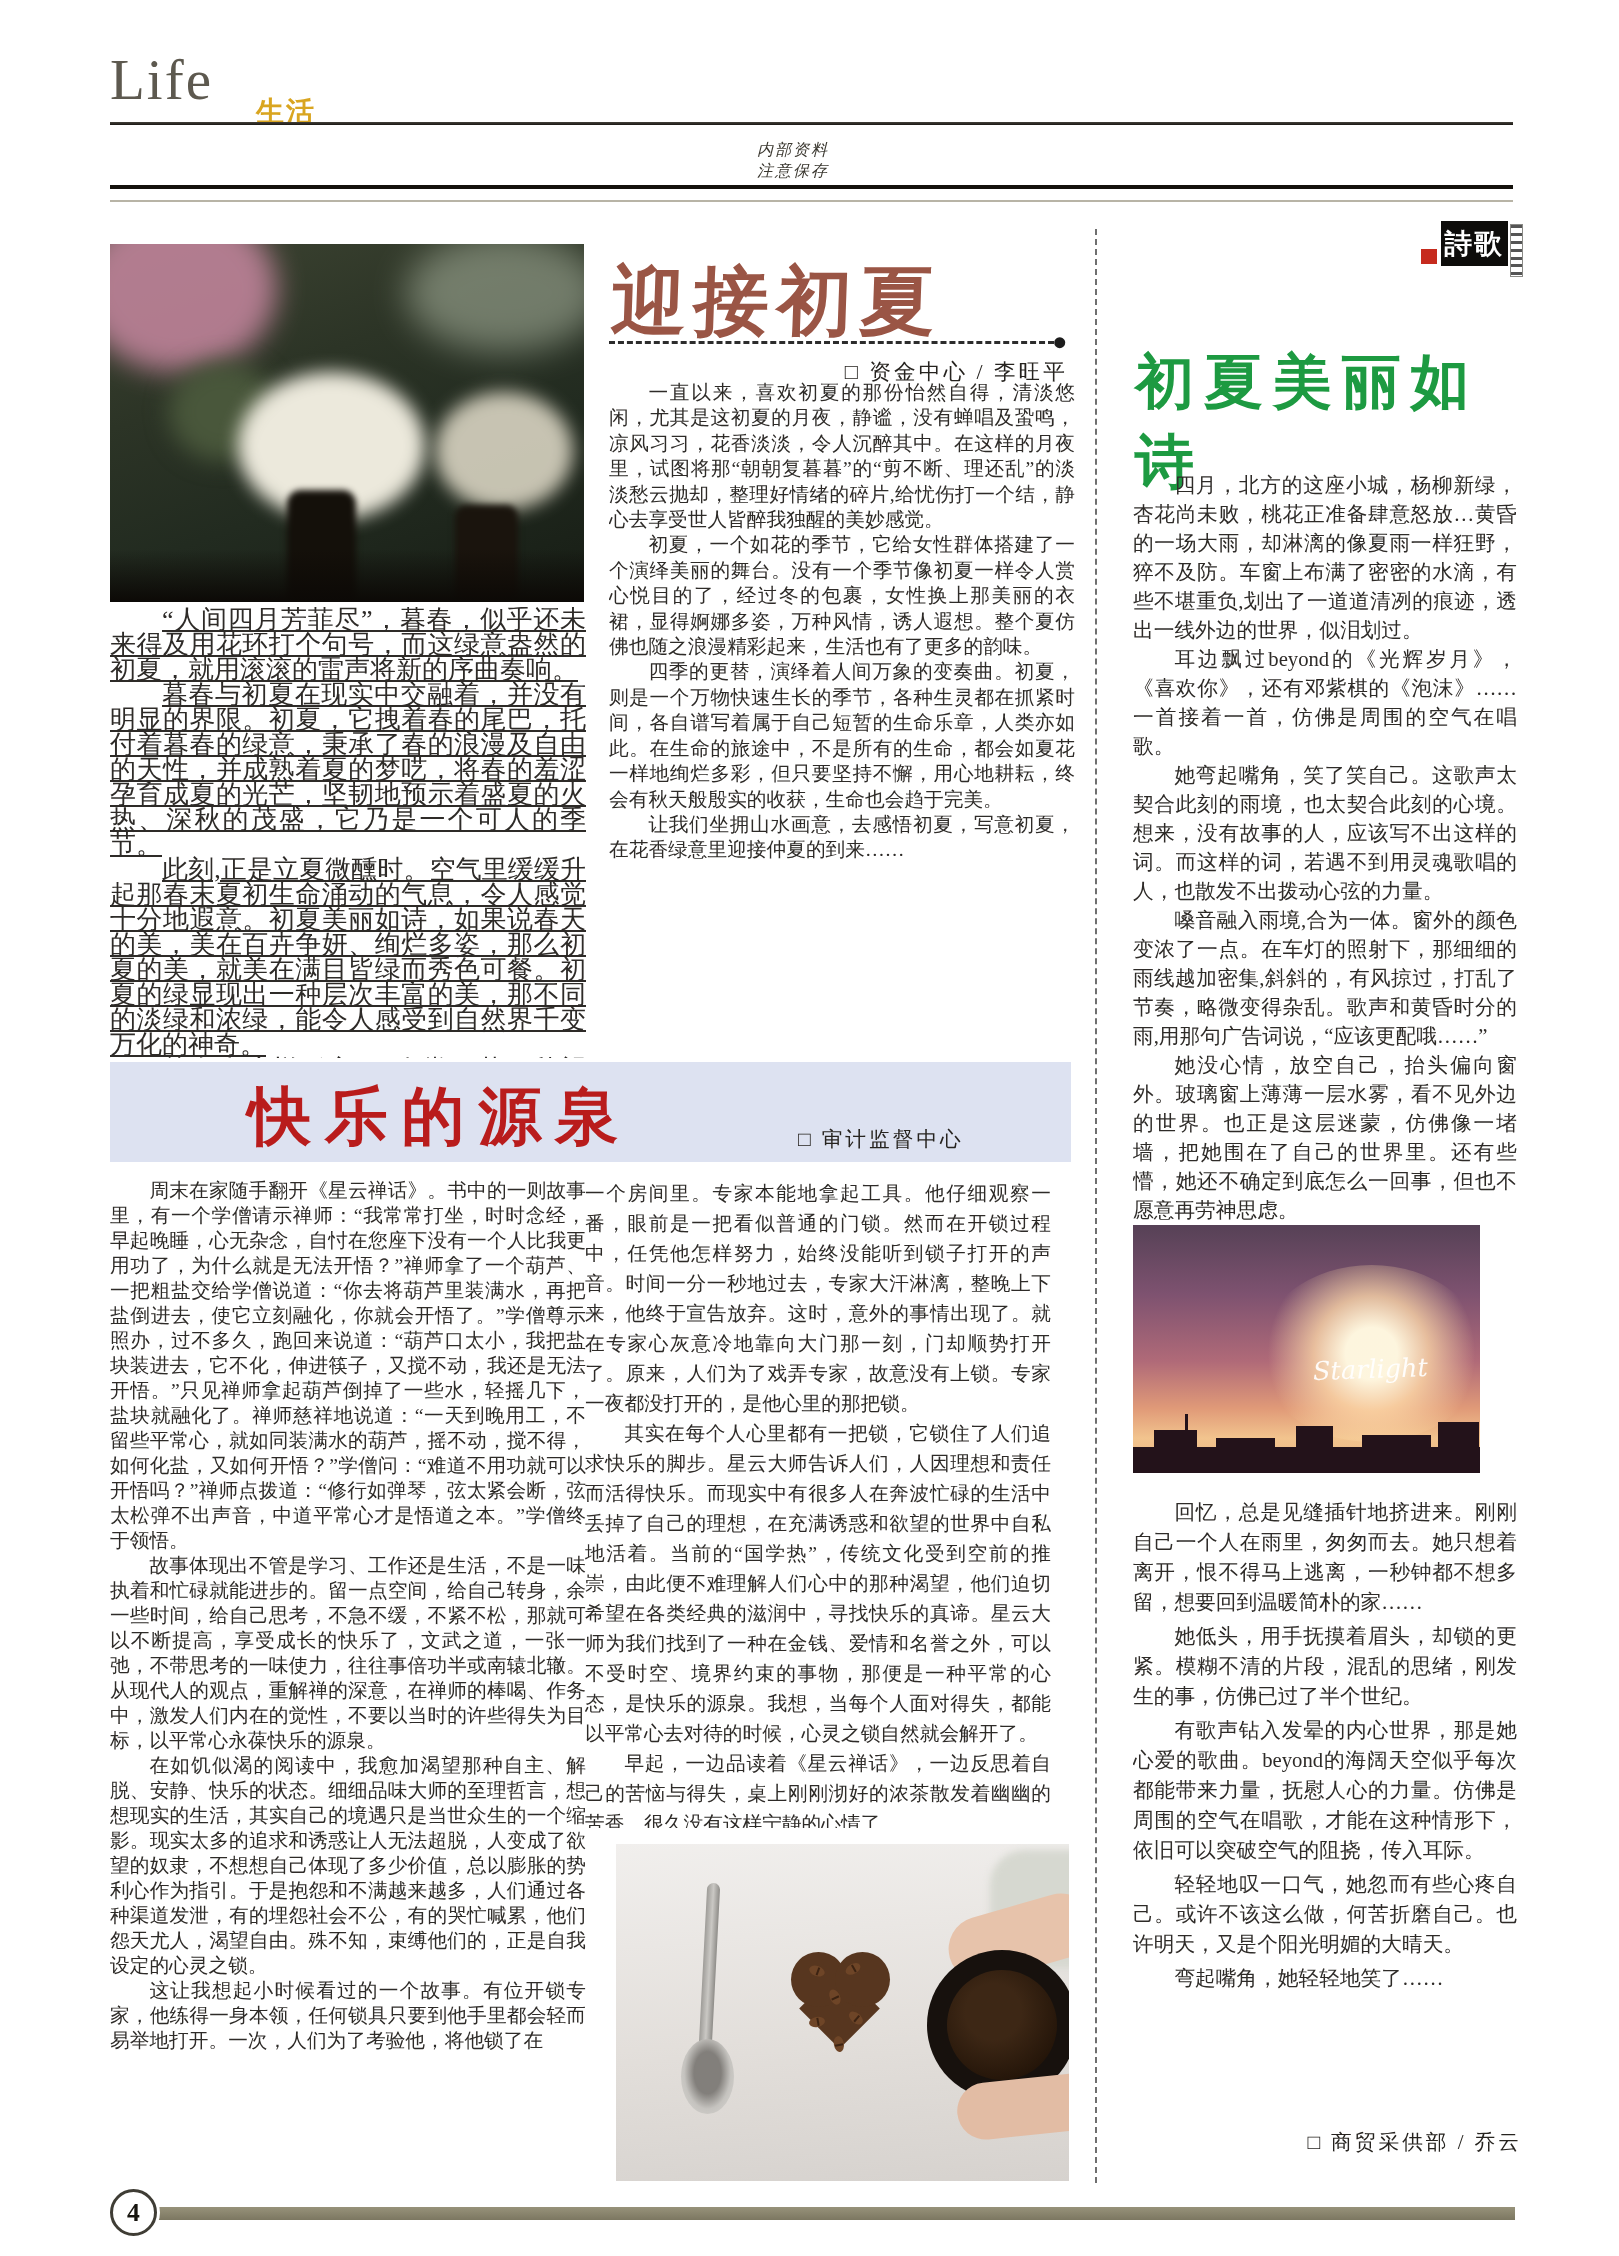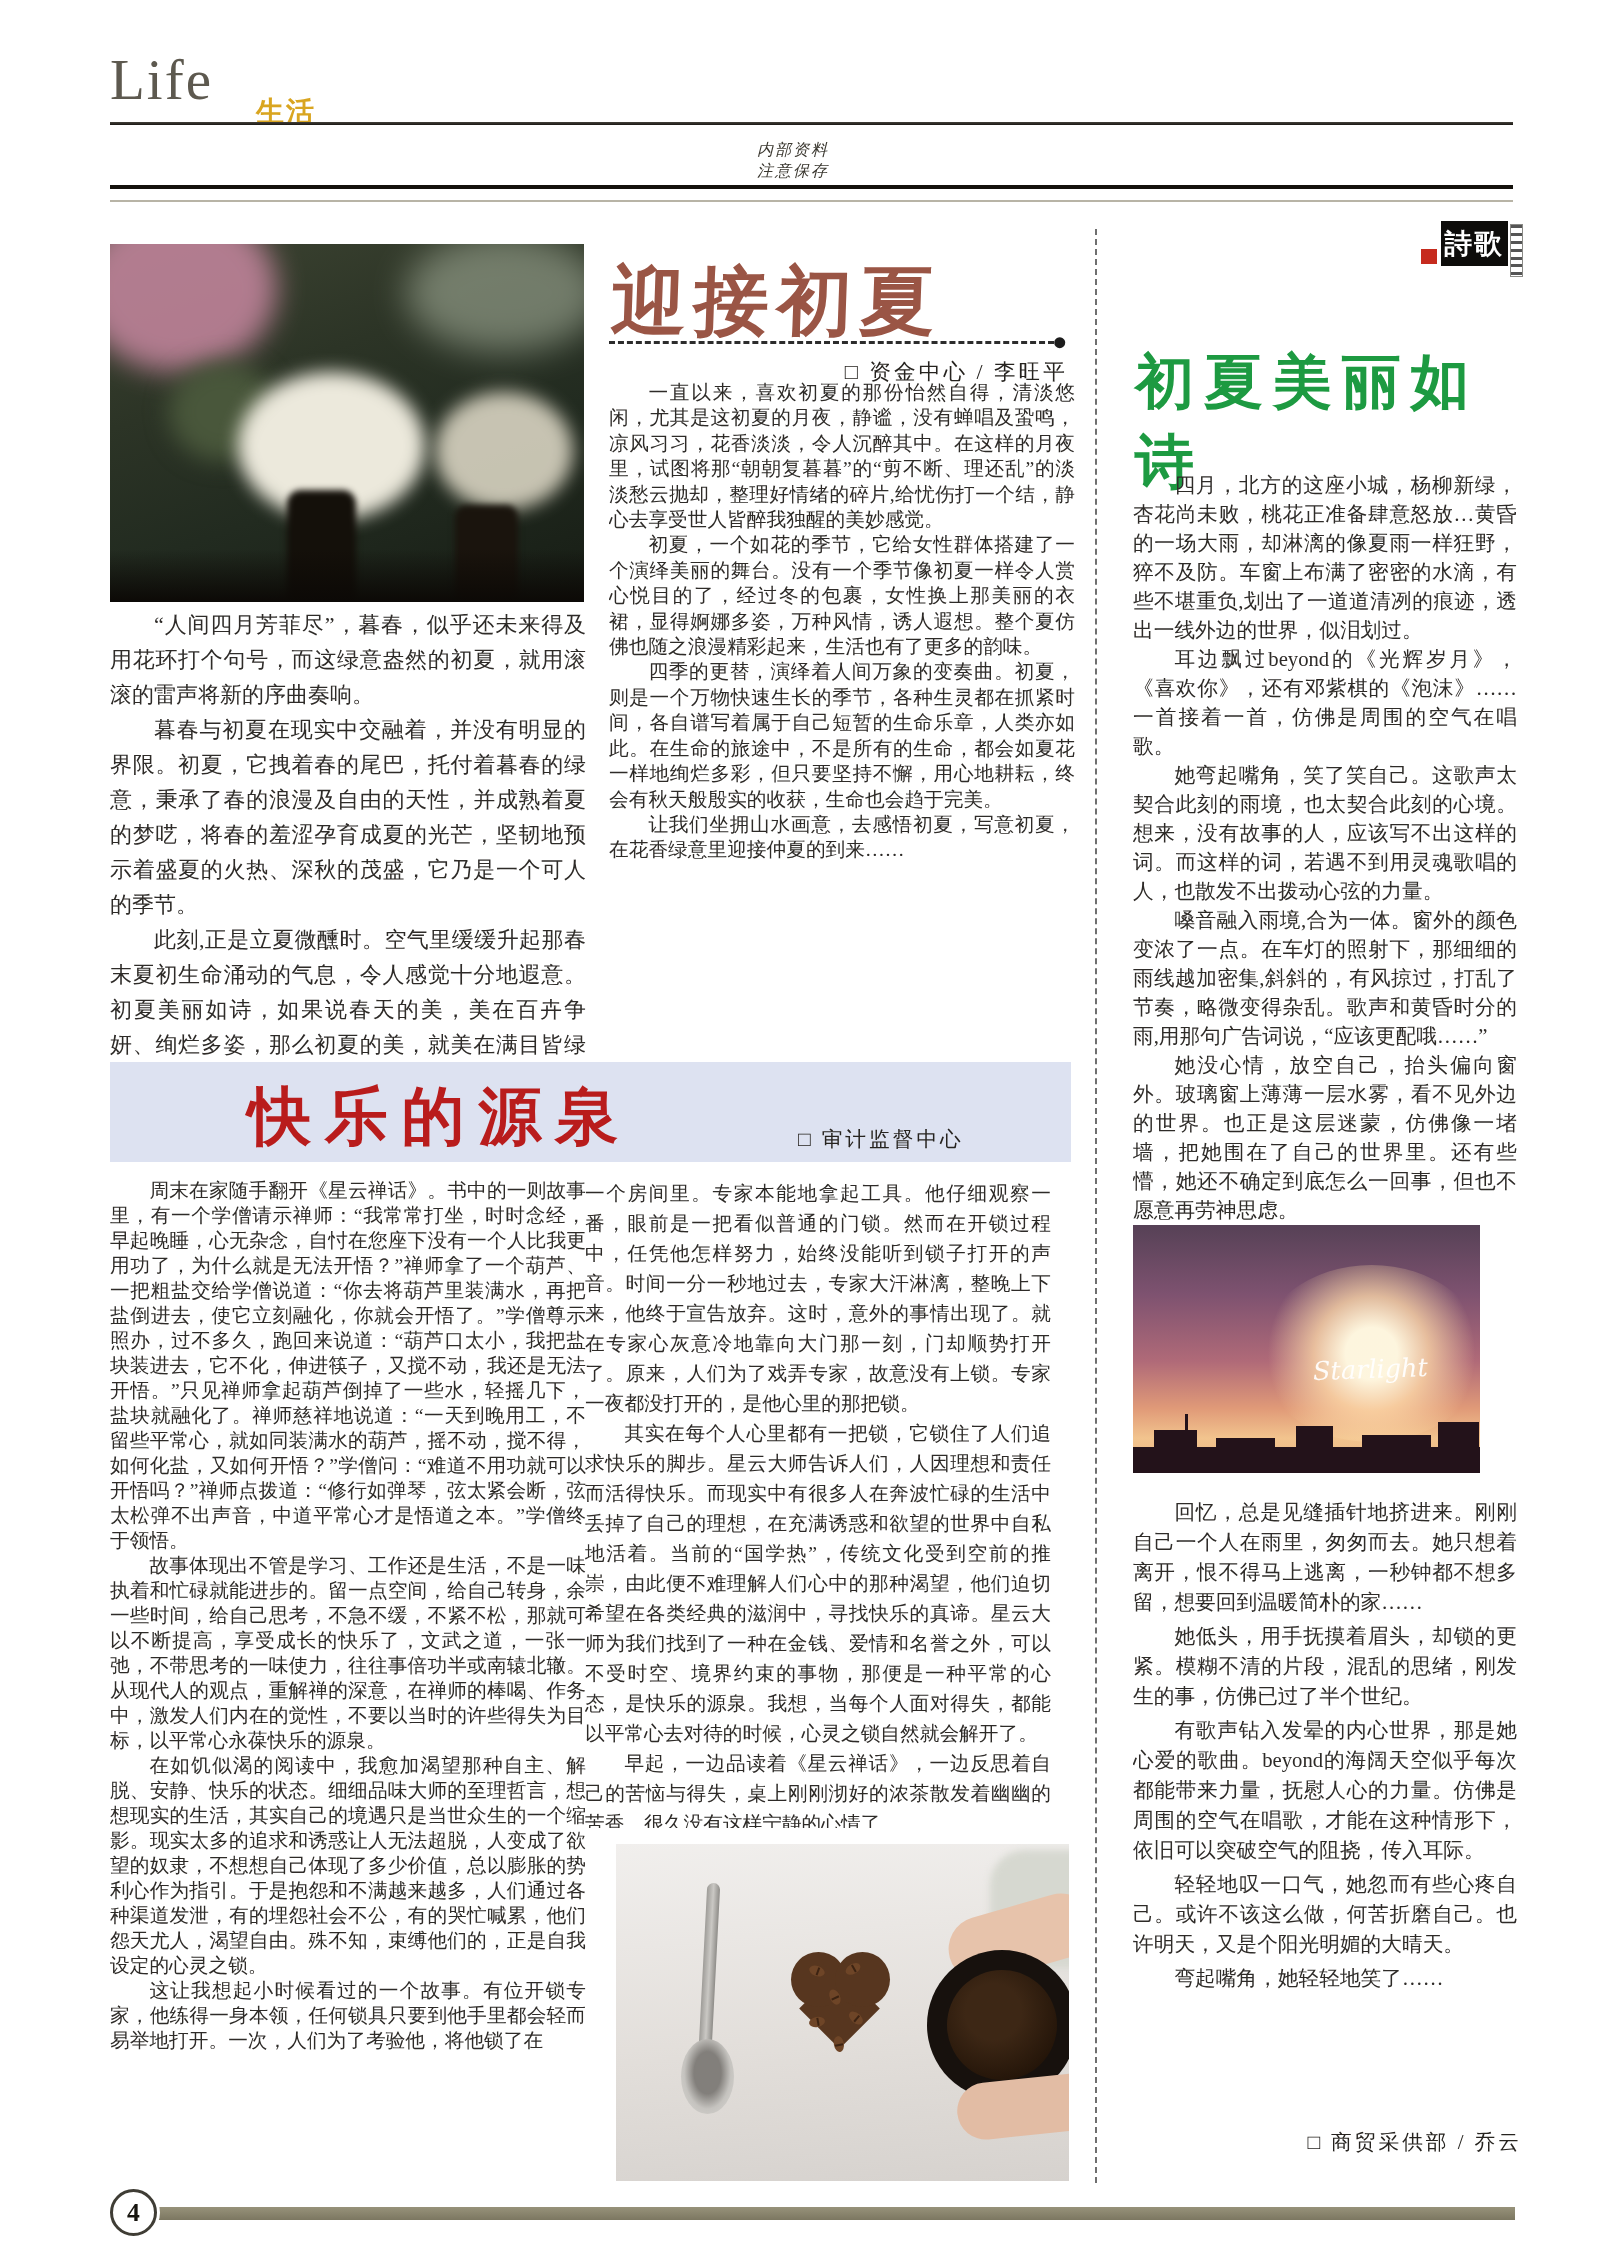--- a/index.html
+++ b/index.html
@@ -53,21 +53,21 @@
 
   
   .t3{left:1135px;top:343px;width:384px;font-size:59px;font-weight:700;color:#1d9a41;
       letter-spacing:9.9px;font-family:"Liberation Serif",serif;}
   .byline3{left:1175px;top:2128px;width:347px;text-align:right;font-size:20.7px;letter-spacing:3px;color:#26231f;}
 
   
   .col{text-align:justify;overflow:hidden;}
   .para{margin:0;text-indent:2em;text-align:justify;}
   .para.flush{text-indent:0;}
-  .col-a1l{left:110px;top:607px;width:476px;height:451px;font-size:22px;line-height:35px;}
+  .col-a1l{left:110px;top:607px;width:476px;height:451px;font-size:26px;line-height:25px;text-decoration:underline;}
   .col-a1m{left:609px;top:380px;width:466px;height:670px;font-size:19.7px;line-height:25.4px;}
   .col-a2l{left:110px;top:1178px;width:476px;height:1005px;font-size:19.7px;line-height:25px;}
   .col-a2m{left:585px;top:1178px;width:466px;height:650px;font-size:19.7px;line-height:30px;}
   .col-a3t{left:1133px;top:471px;width:384px;height:753px;font-size:20.7px;line-height:29px;}
   .col-a3b{left:1133px;top:1497px;width:384px;height:611px;font-size:20.7px;line-height:30px;}
   .col-a3b .para{margin-bottom:3.9px;}
 
   .vsep{left:1095px;top:229px;height:1954px;width:0;border-left:2px dashed #6f6f6f;}
 
   

